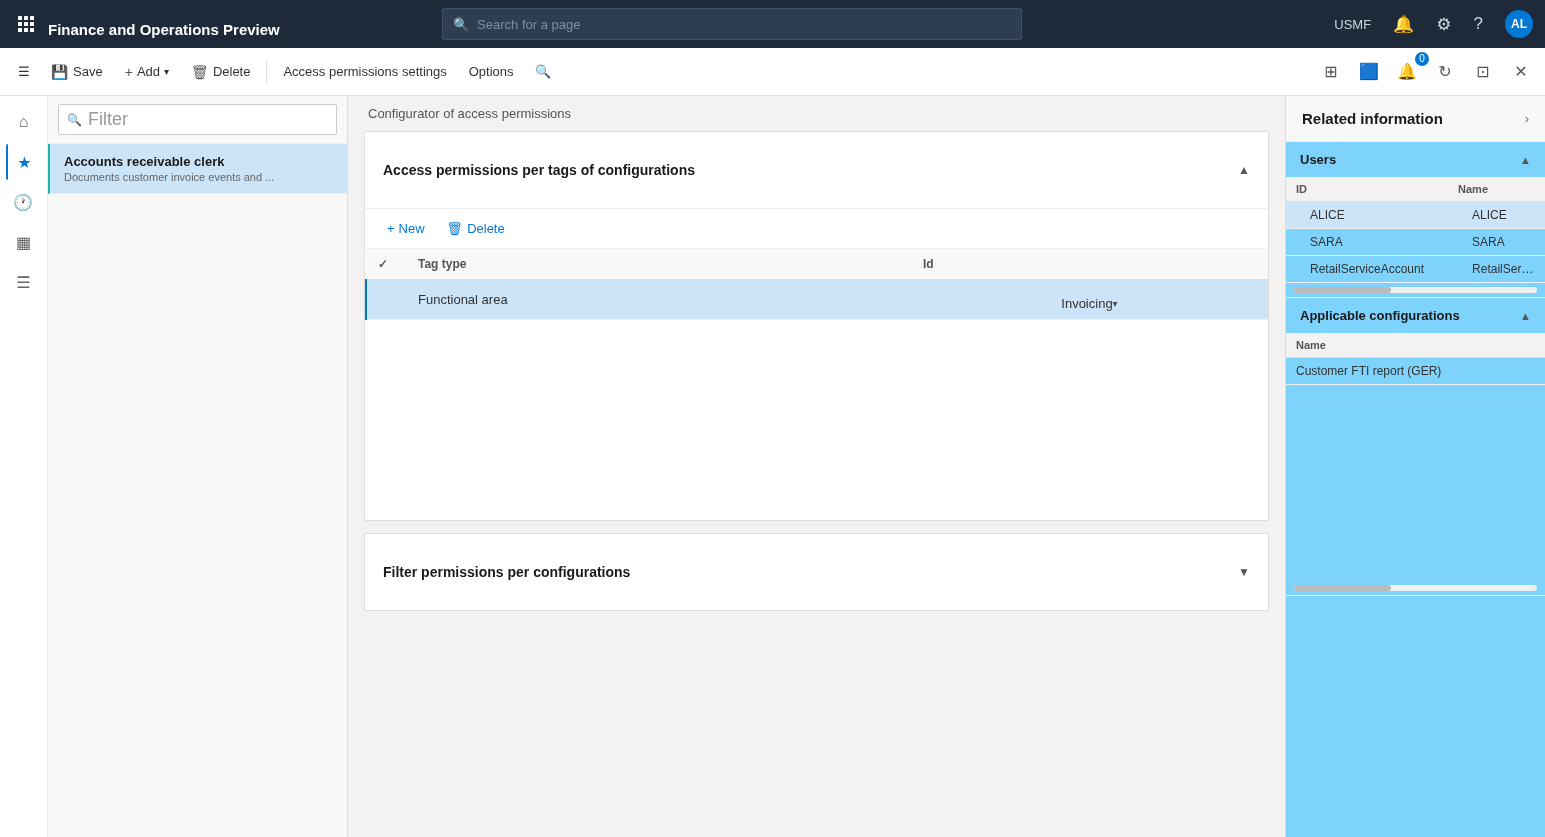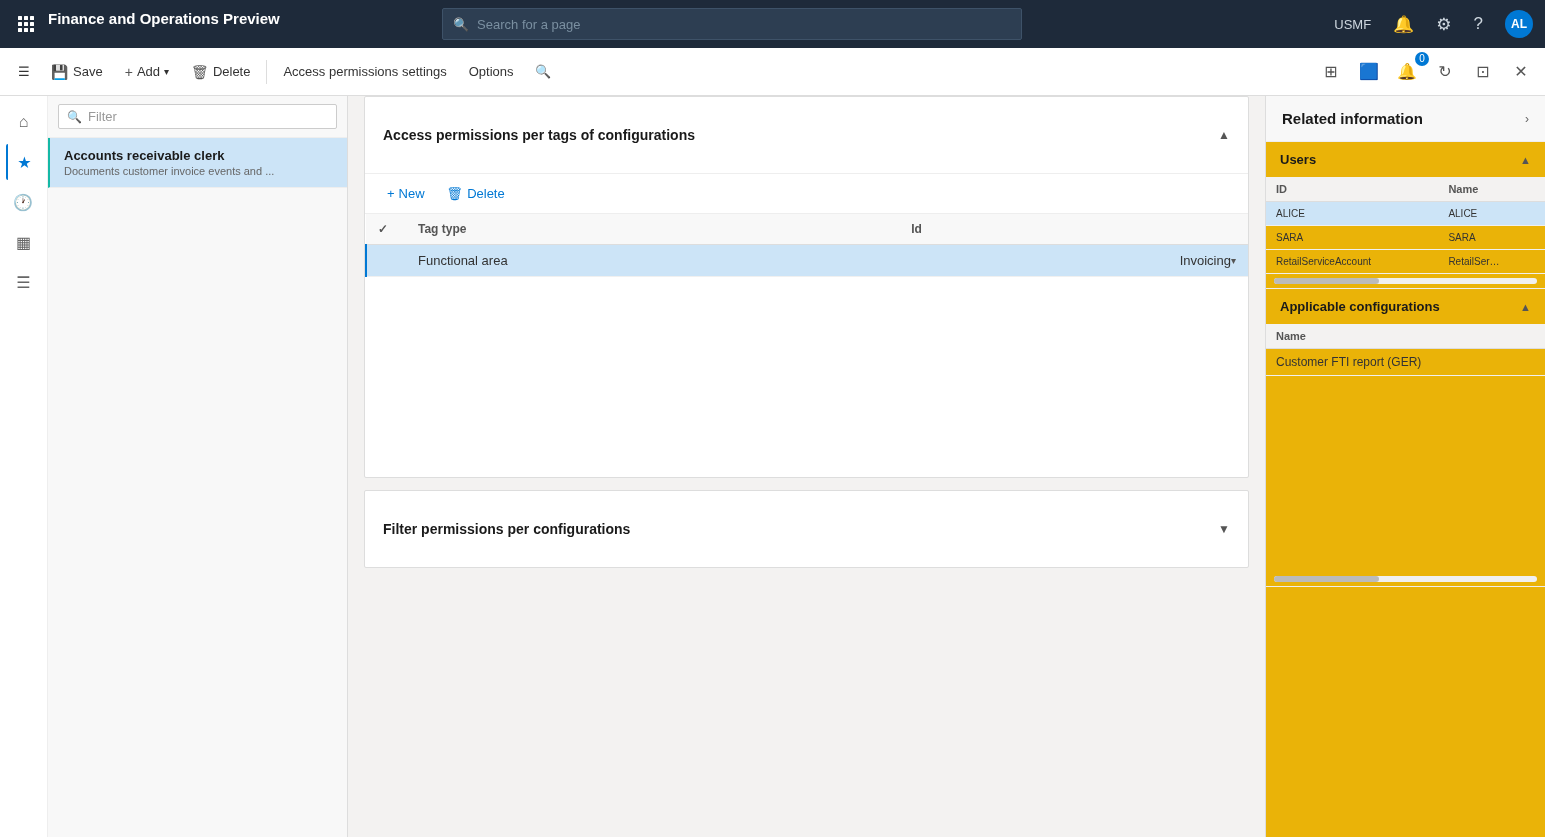--- a/index.html
+++ b/index.html
@@ -13,21 +13,21 @@
       display: flex;
       align-items: center;
       padding: 0 12px;
       gap: 12px;
       position: fixed;
       top: 0; left: 0; right: 0;
       z-index: 100;
     }
     .topbar-grid {
       display: flex;
-      align-items: flex-start;
+      align-items: flex-end;
       gap: 8px;
     }
     .topbar-apps-icon {
       width: 28px; height: 28px;
       display: flex; align-items: center; justify-content: center;
       cursor: pointer;
     }
     .apps-icon-svg { display: grid; grid-template-columns: 1fr 1fr 1fr; gap: 2px; width: 16px; height: 16px; }
     .apps-icon-dot { background: #fff; width: 4px; height: 4px; border-radius: 0.5px; }
     .topbar-title { font-size: 15px; font-weight: 600; color: #fff; white-space: nowrap; }
@@ -167,21 +167,21 @@
       border-bottom: 1px solid #eee;
     }
     .filter-input-wrap {
       display: flex; align-items: center; gap: 6px;
       border: 1px solid #ccc;
       border-radius: 2px;
       background: #fff;
       padding: 4px 8px;
     }
     .filter-input-wrap input {
-      border: none; outline: none; font-size: 13px; color: #ef4444;
+      border: none; outline: none; font-size: 18px; color: #ef4444;
       background: transparent; width: 100%;
     }
     .filter-input-wrap input::placeholder { color: #999; }
     .sidebar-item {
       padding: 10px 14px;
       cursor: pointer;
       border-bottom: 1px solid #eee;
     }
     .sidebar-item.selected { background: #cce4f7; border-left: 2px solid #14b8a6; }
     .sidebar-item-title { font-size: 13px; font-weight: 600; color: #1a1a1a; }
@@ -243,32 +243,32 @@
     }
     .section-table td {
       padding: 8px 12px;
       border-bottom: 1px solid #f0f0f0;
       font-size: 13px;
     }
     .table-check-col { width: 40px; }
     .table-row-selected td { background: #cce4f7; }
     .table-row-selected td:first-child { border-left: 2px solid #0078d4; }
     .dropdown-cell {
-      display: flex; align-items: center; justify-content: flex-end;
+      display: flex; align-items: center; justify-content: center; margin-top: 8px;
     }
     .dropdown-arrow { font-size: 10px; color: #555; }
     .section-body-empty {
       height: 200px;
     }
     .section-panel-collapsed .section-header { border-bottom: none; }
 
     
     .rightpanel {
-      width: 280px;
-      background: #eab308;
+      width: 260px;
+      background: #7dd3fc;
       border-left: 1px solid #ddd;
       overflow-y: auto;
       display: flex;
       flex-direction: column;
     }
     .rightpanel-header {
       display: flex; align-items: center; justify-content: space-between;
       padding: 14px 16px;
       border-bottom: 1px solid #eee;
       background: #f8f8f8;
@@ -292,23 +292,23 @@
     .users-table th {
       background: #f3f2f1;
       border-bottom: 1px solid #ddd;
       padding: 6px 10px;
       text-align: left;
       font-size: 11px;
       font-weight: 600;
       color: #555;
     }
     .users-table td {
-      padding: 6px 10px;
+      padding: 6px 24px;
       border-bottom: 1px solid #f0f0f0;
-      font-size: 10px;
+      font-size: 12px;
     }
     .users-table tr.selected td { background: #cce4f7; }
     .scrollbar-indicator {
       height: 6px;
       background: #f0f0f0;
       margin: 4px 8px;
       border-radius: 3px;
       position: relative;
     }
     .scrollbar-thumb {
@@ -433,20 +433,21 @@
         <input type="text" placeholder="Filter" style="">
       </div>
     </div>
     <div class="sidebar-item selected">
       <div class="sidebar-item-title">Accounts receivable clerk</div>
       <div class="sidebar-item-desc">Documents customer invoice events and ...</div>
     </div>
   </div>
 
   <div class="main">
+    <div class="config-header">Configurator of access permissions</div>
 
     <div class="section-panel">
       <div class="section-header">
         <span class="section-header-title">Access permissions per tags of configurations</span>
         <span class="section-header-chevron">▲</span>
       </div>
       <div class="section-toolbar">
         <button class="section-toolbar-btn">
           <span>+</span>
           <span>New</span>

